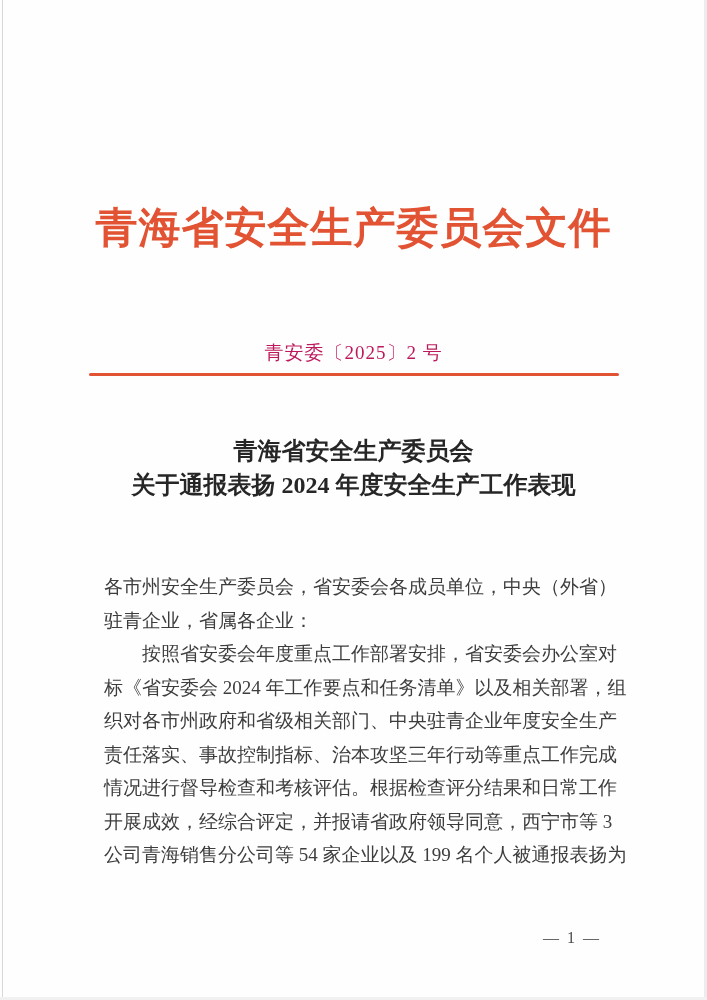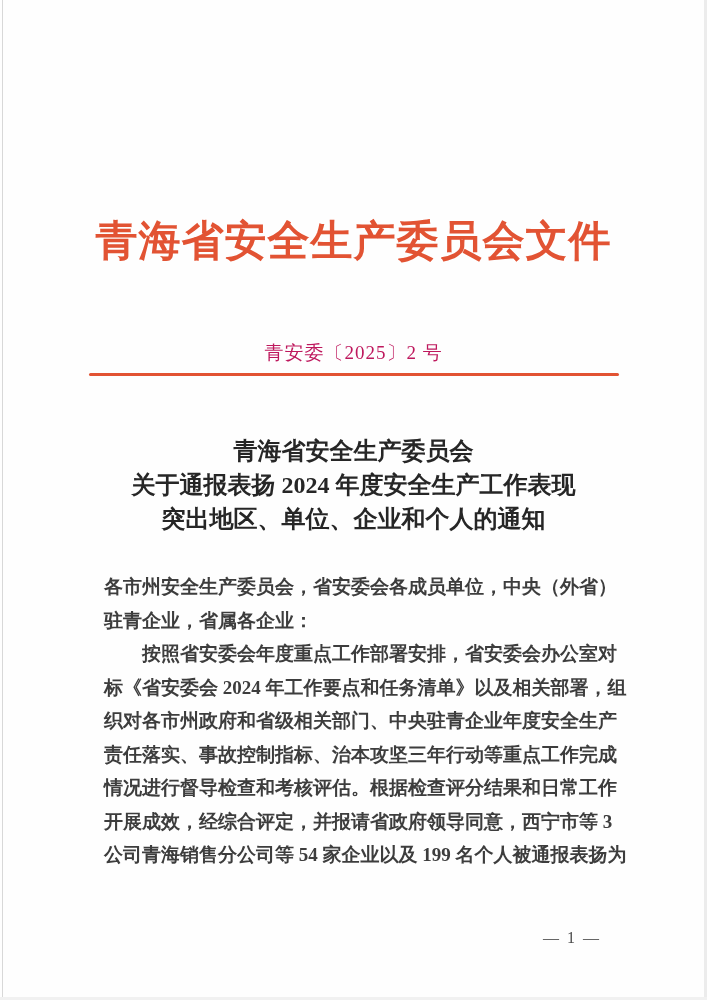--- a/index.html
+++ b/index.html
@@ -14,21 +14,20 @@
   .page-edge-right  { position: absolute; right: 0; top: 0; width: 3px; height: 100%; background: #ececec; }
   .page-edge-bottom { position: absolute; left: 0; bottom: 0; width: 100%; height: 3px; background: #f1f1f1; }
 
   .red-header {
     position: absolute; top: 198px; left: 0; width: 707px;
     text-align: center;
     font-size: 42px; font-weight: 700;
     letter-spacing: 1px;
     line-height: 60px;
     white-space: nowrap;
-    margin-top: 13px;
   }
   .doc-number {
     position: absolute; top: 340px; left: 0; width: 707px;
     text-align: center;
     font-size: 19px; color: #be185d;
     letter-spacing: 1px;
   }
   .red-line {
     position: absolute; top: 373px; left: 89px;
     width: 530px; height: 3px;
@@ -40,21 +39,21 @@
     font-weight: 700; color: #262626;
     font-size: 24px; line-height: 34px;
   }
   .doc-title .line { white-space: nowrap; }
   .body-text {
     position: absolute; top: 570px; left: 104px; width: 500px;
     color: #3d3d3d;
     font-size: 19px; line-height: 33.5px;
     text-align: left;
   }
-  .body-text .line { white-space: nowrap; font-weight: bold; }
+  .body-text .line { white-space: nowrap; }
   .page-number {
     position: absolute; top: 929px; right: 106px;
     font-size: 16px; color: #4c4c4c;
     letter-spacing: 2px;
     white-space: nowrap;
   }
 </style>
 </head>
 <body>
 
@@ -66,21 +65,20 @@
 
   <div class="red-header" style="color: rgb(226, 83, 51);">青海省安全生产委员会文件</div>
 
   <div class="doc-number">青安委〔2025〕2 号</div>
 
   <div class="red-line" style="background: rgb(226, 83, 51);"></div>
 
   <div class="doc-title">
       <div class="line">青海省安全生产委员会</div>
       <div class="line">关于通报表扬 2024 年度安全生产工作表现</div>
-      <div class="line">突出地区、单位、企业和个人的通知</div>
     </div>
 
   <div class="body-text">
       <div class="line">各市州安全生产委员会，省安委会各成员单位，中央（外省）</div>
       <div class="line">驻青企业，省属各企业：</div>
       <div class="line">　　按照省安委会年度重点工作部署安排，省安委会办公室对</div>
       <div class="line">标《省安委会 2024 年工作要点和任务清单》以及相关部署，组</div>
       <div class="line">织对各市州政府和省级相关部门、中央驻青企业年度安全生产</div>
       <div class="line">责任落实、事故控制指标、治本攻坚三年行动等重点工作完成</div>
       <div class="line">情况进行督导检查和考核评估。根据检查评分结果和日常工作</div>

